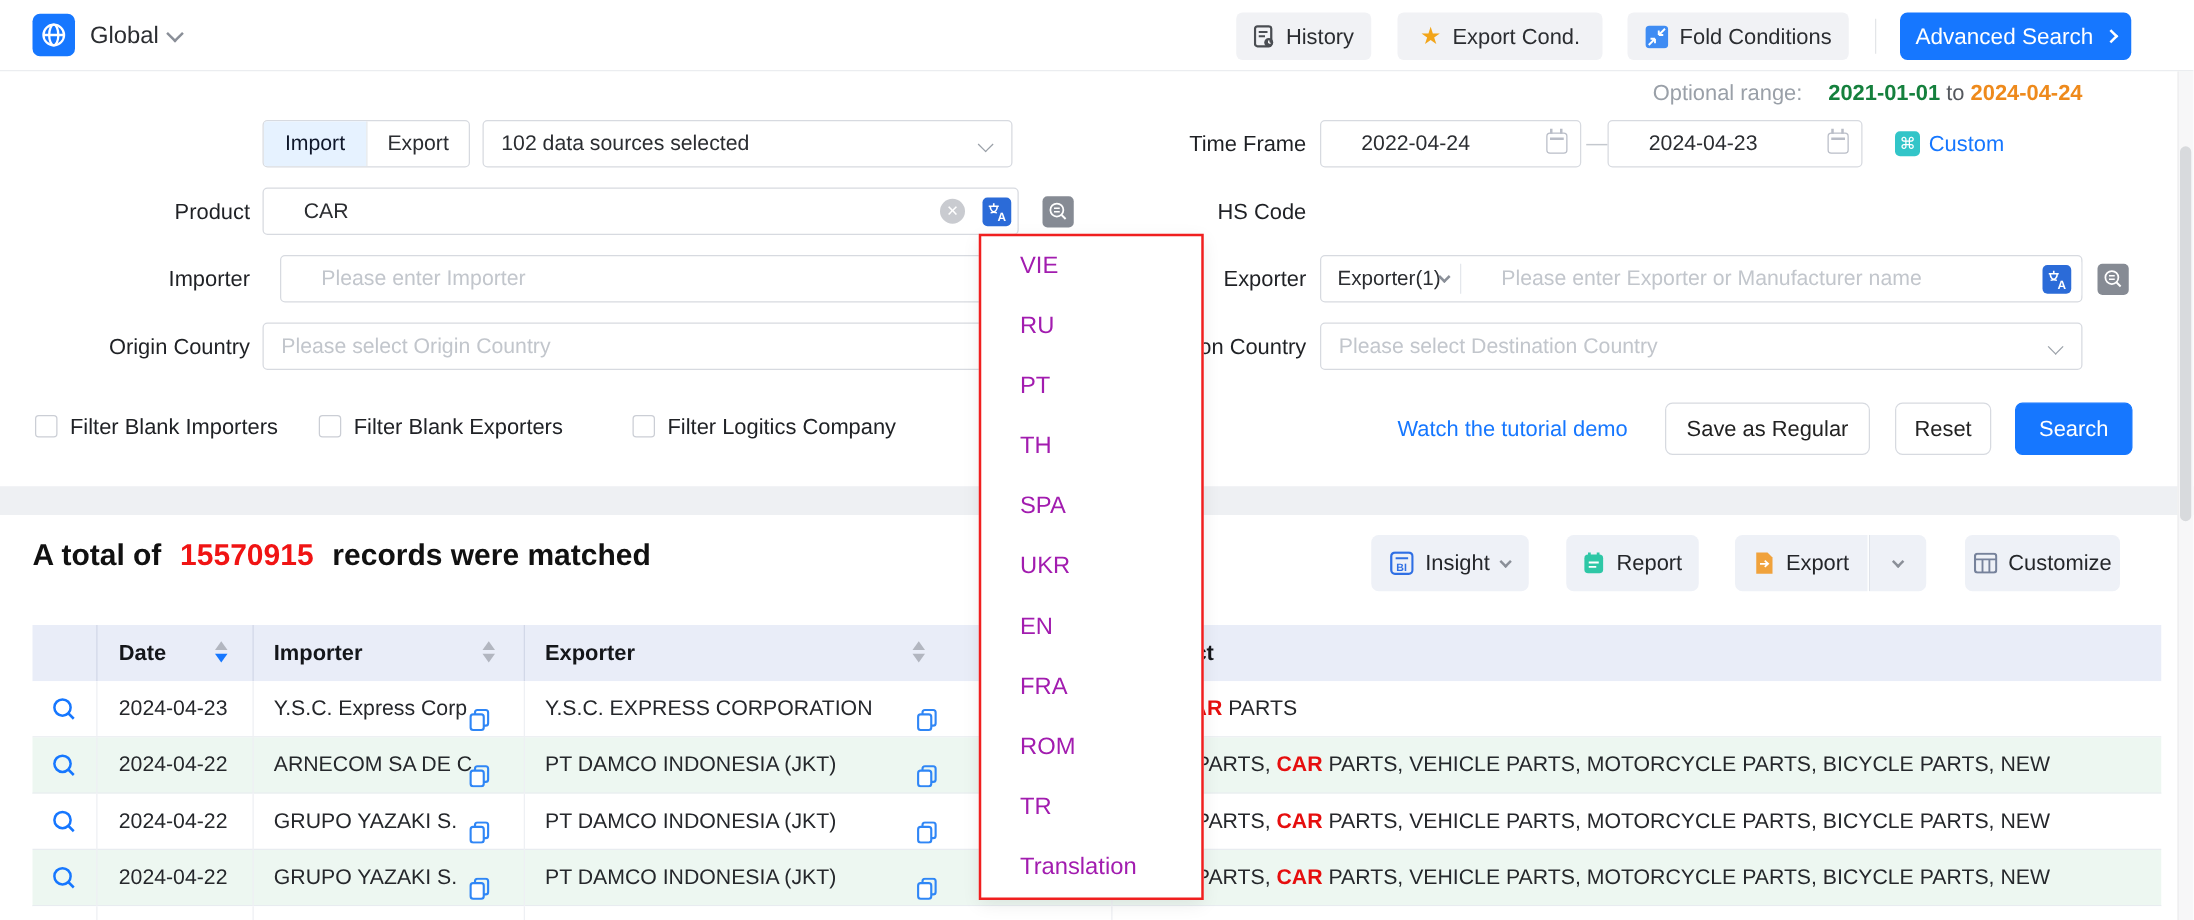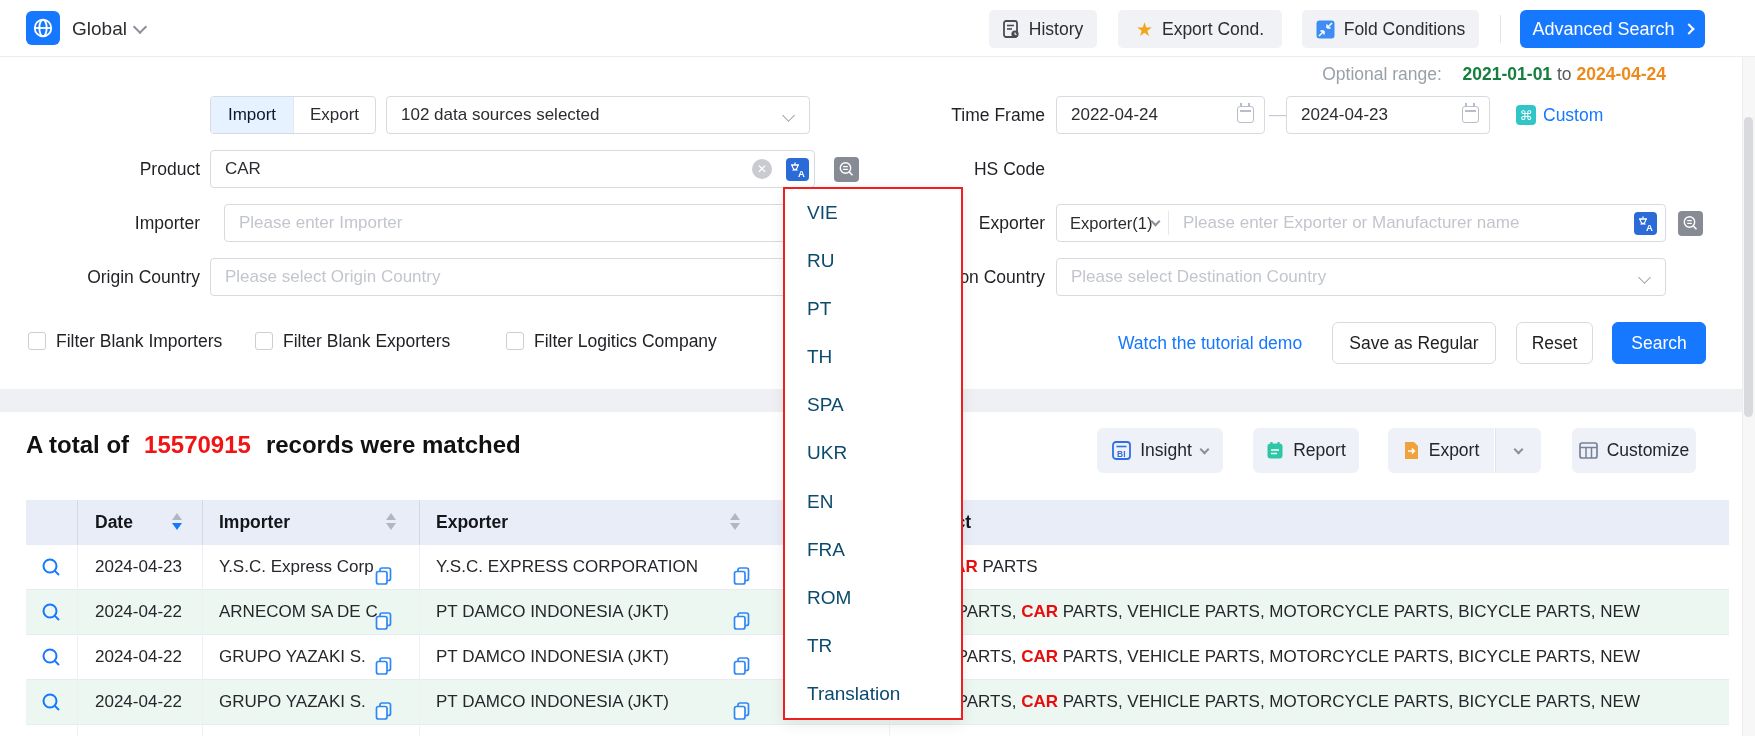--- a/index.html
+++ b/index.html
@@ -12,21 +12,21 @@
   .topbar{ position:absolute; top:0; left:0; width:100%; height:57px; background:#fff; border-bottom:1px solid #ebedf0; z-index:5;}
   .logo{ left:26px; top:11px; width:34px; height:34px; border-radius:6px; background:#1677ff; display:flex; align-items:center; justify-content:center;}
   .region{ left:72px; top:0; height:57px; line-height:57px; font-size:19px; color:#2b2d31; }
   .chev{ display:inline-block; width:10px; height:10px; border-right:2px solid #8a8f98; border-bottom:2px solid #8a8f98; transform:rotate(45deg); }
   .gbtn{ height:38px; top:10px; background:#f1f2f5; border-radius:5px; display:flex; align-items:center; justify-content:center; gap:9px; font-size:17.5px; color:#2b2d31; cursor:pointer;}
   .advbtn{ left:1520px; top:10px; width:185px; height:38px; background:#1677ff; color:#fff; border-radius:6px; display:flex; align-items:center; justify-content:center; gap:10px; font-size:18px; cursor:pointer;}
   .vdiv{ left:1500px; top:15px; width:1px; height:28px; background:#e3e5e8; }
 
   
   .flabel{ text-align:right; height:38px; line-height:38px; font-size:17.5px; color:#1f2125; }
-  .inp{ border:1px solid #d7dae0; border-radius:4px; height:38px; font-size:17px; color:#2b2d31; padding:0 14px; background:#fff; outline:none; font-family:inherit; width:100%;}
+  .inp{ border:1px solid #d7dae0; border-radius:4px; height:38px; font-size:17px; color:#2b2d31; padding:0 32px; background:#fff; outline:none; font-family:inherit; width:100%;}
   .inp::placeholder{ color:#c2c6cc; }
   .selbox{ border:1px solid #d7dae0; border-radius:4px; height:38px; line-height:36px; background:#fff; padding:0 14px; color:#2b2d31; cursor:pointer;}
   .ph{ color:#c2c6cc; }
   .selchev{ position:absolute; right:16px; top:14px; width:9px; height:9px; border-right:1.7px solid #9aa0a8; border-bottom:1.7px solid #9aa0a8; transform:rotate(45deg); }
   .seg{ left:210px; top:0; width:166px; height:38px; border:1px solid #d7dae0; border-radius:4px; display:flex; overflow:hidden; background:#fff;}
   .seg div{ width:50%; text-align:center; line-height:36px; font-size:17px; cursor:pointer;}
   .seg .on{ background:#e6f2ff; color:#0f172a; }
   .seg .off{ color:#2b2d31; border-left:1px solid #e4e7ec; }
   .calicon{ position:absolute; right:11px; top:10px; width:17px; height:17px; border:1.6px solid #b9bdc7; border-radius:3px; }
   .calicon:before{ content:""; position:absolute; left:2px; right:2px; top:3px; height:1.6px; background:#b9bdc7;}
@@ -56,21 +56,21 @@
   .c4{ width:839px; padding-left:15px; border-right:none !important;}
   .hl{ color:#e60e0e; font-weight:700; }
   .sort{ position:absolute; top:13px; display:flex; flex-direction:column; gap:3px; cursor:pointer;}
   .tu{ width:0; height:0; border-left:5px solid transparent; border-right:5px solid transparent; border-bottom:7px solid #b2b6c0;}
   .td{ width:0; height:0; border-left:5px solid transparent; border-right:5px solid transparent; border-top:7px solid #b2b6c0;}
   .td.blue{ border-top-color:#1677ff; }
   .copyic{ position:absolute; top:13px; cursor:pointer;}
 
   
   .langmenu{ position:absolute; left:783px; top:187px; width:180px; height:533px; background:#fff; border:2px solid #f01f1f; z-index:50; display:flex; flex-direction:column; box-shadow:0 4px 14px rgba(0,0,0,.08);}
-  .langmenu div{ flex:1; line-height:48px; padding-left:6px; font-size:19px; color:#0c4a6e; cursor:pointer;margin-left:16px;}
+  .langmenu div{ flex:1; line-height:48px; padding-left:31px; font-size:19px; color:#a21caf; cursor:pointer;}
 
   .scrolltrack{ position:absolute; right:0; top:57px; width:13px; height:679px; background:#f7f7f8; border-left:1px solid #ededee;}
   .scrollthumb{ position:absolute; right:2px; top:60px; width:9px; height:300px; border-radius:5px; background:#d8dadd; cursor:pointer;}
   .link{ color:#1677ff; cursor:pointer; }
 </style>
 </head>
 <body>
 
 <div class="screen">
 

